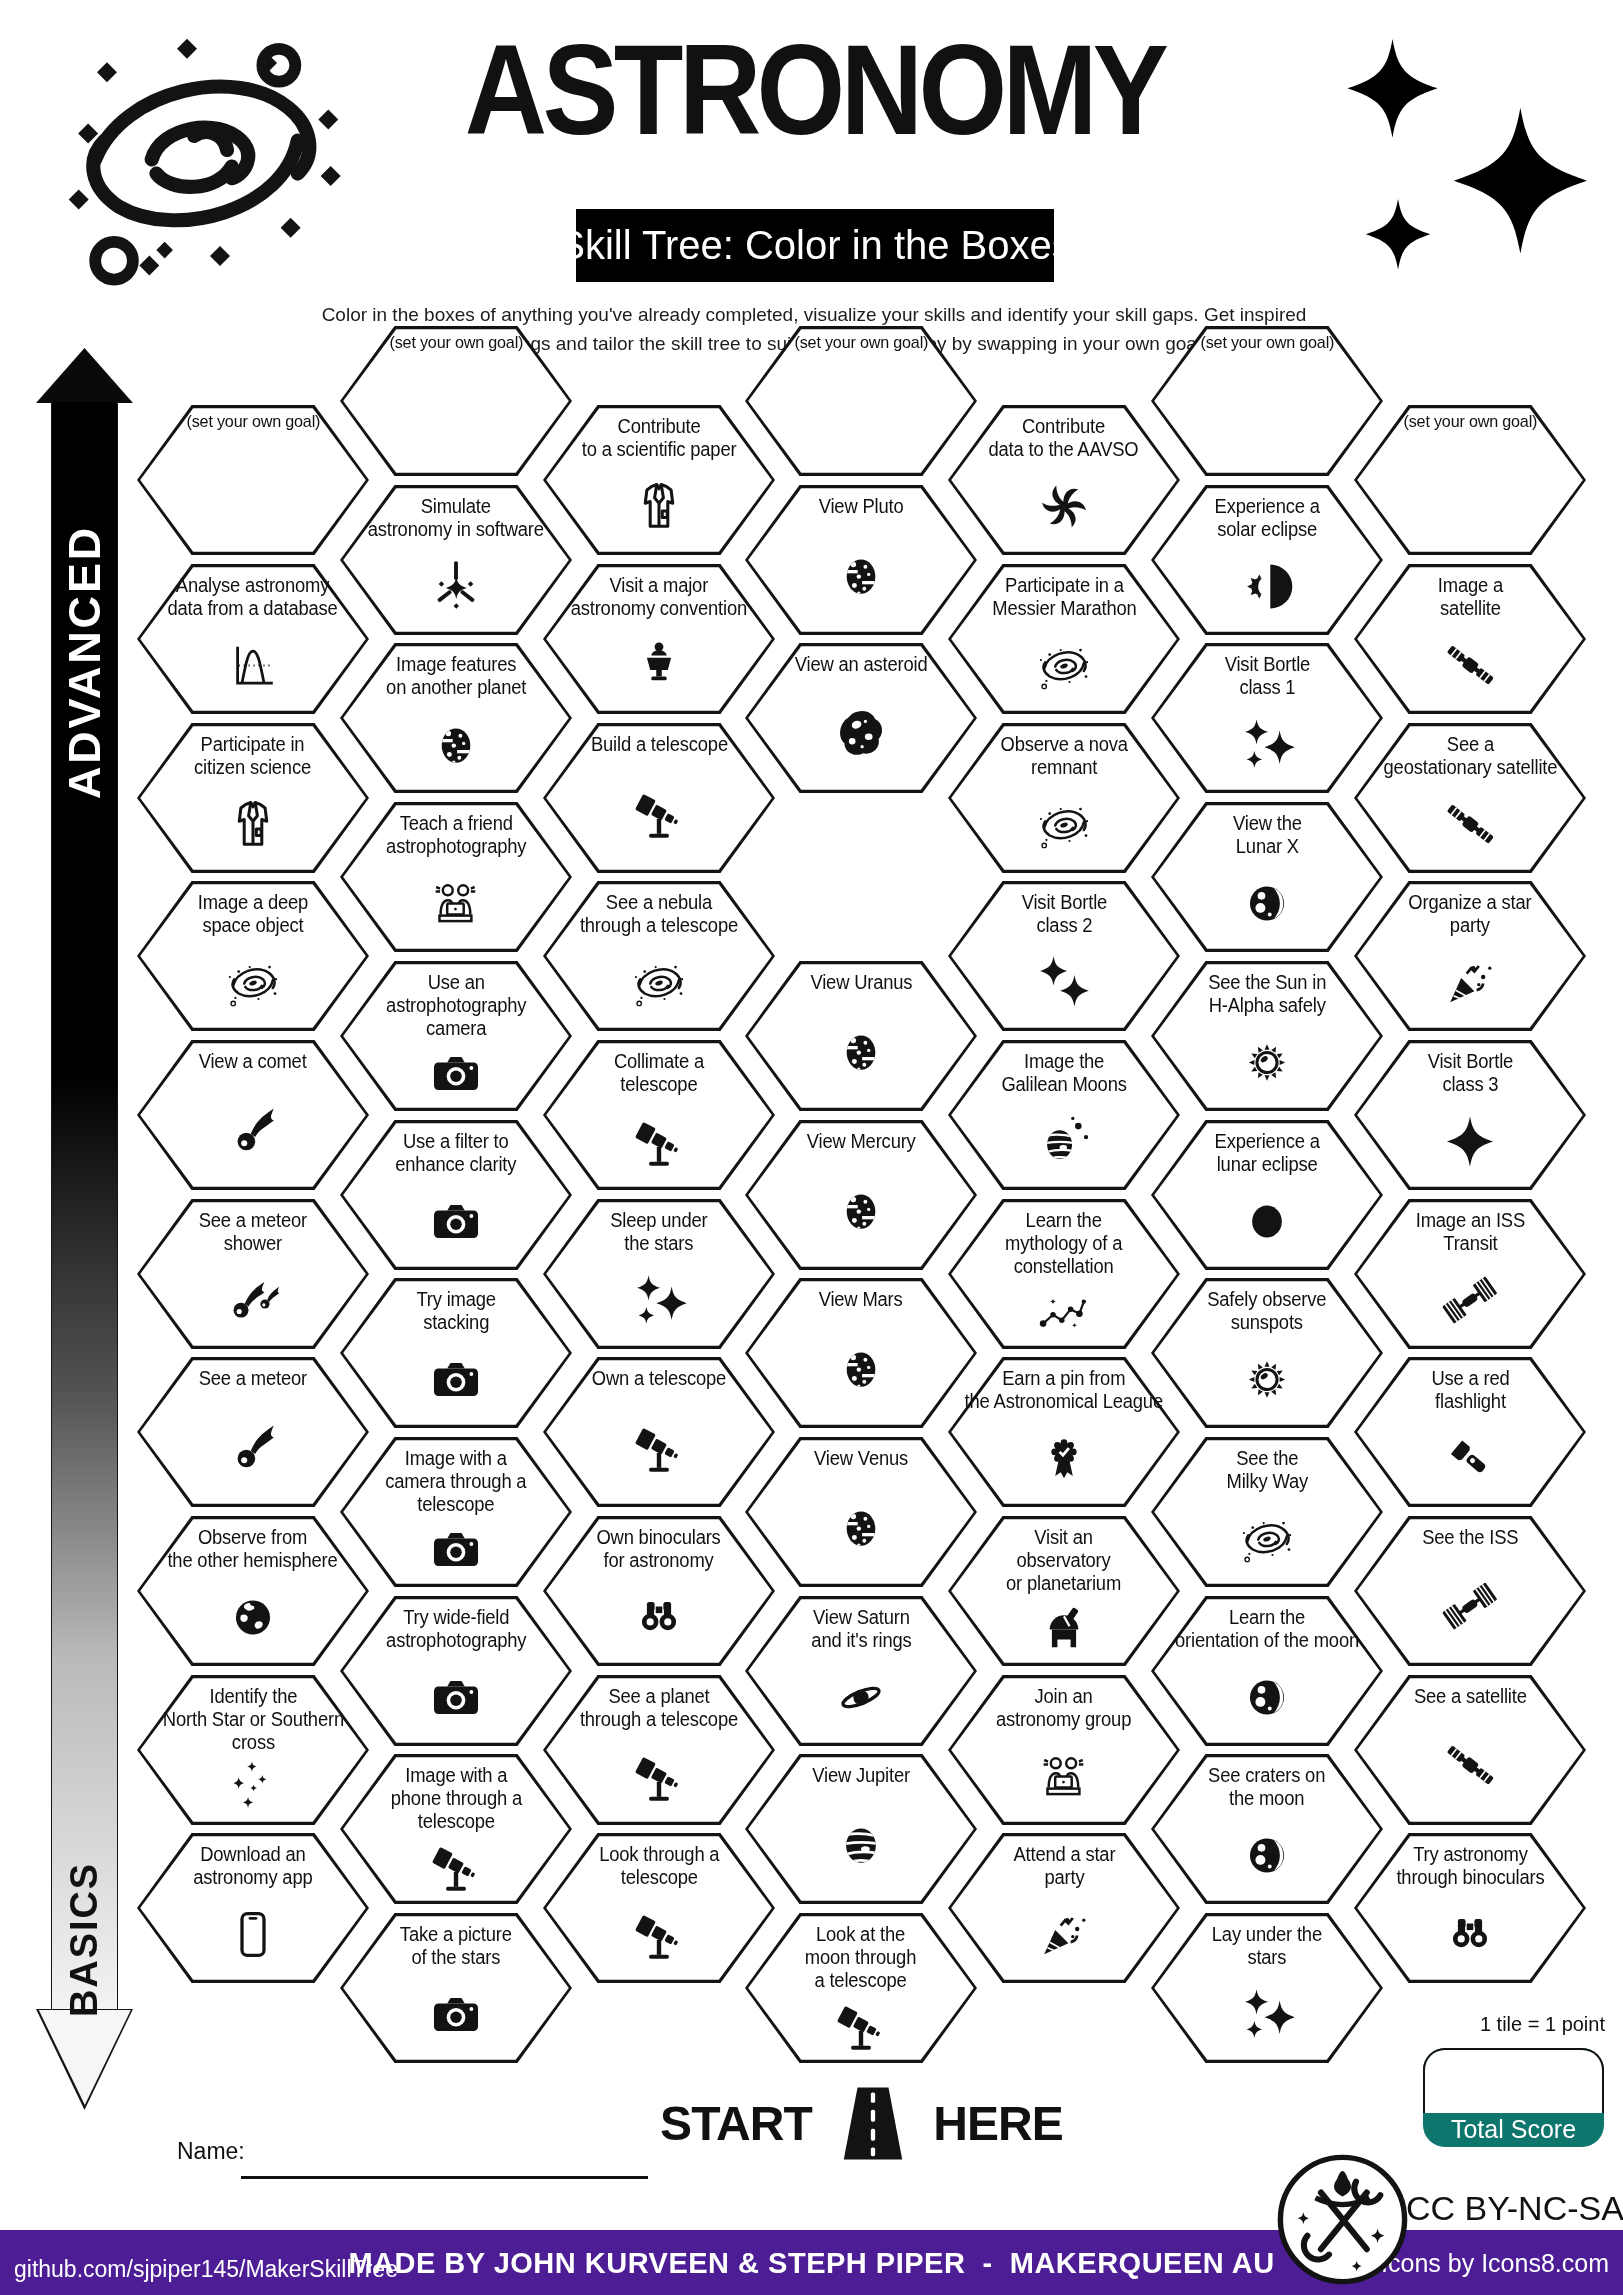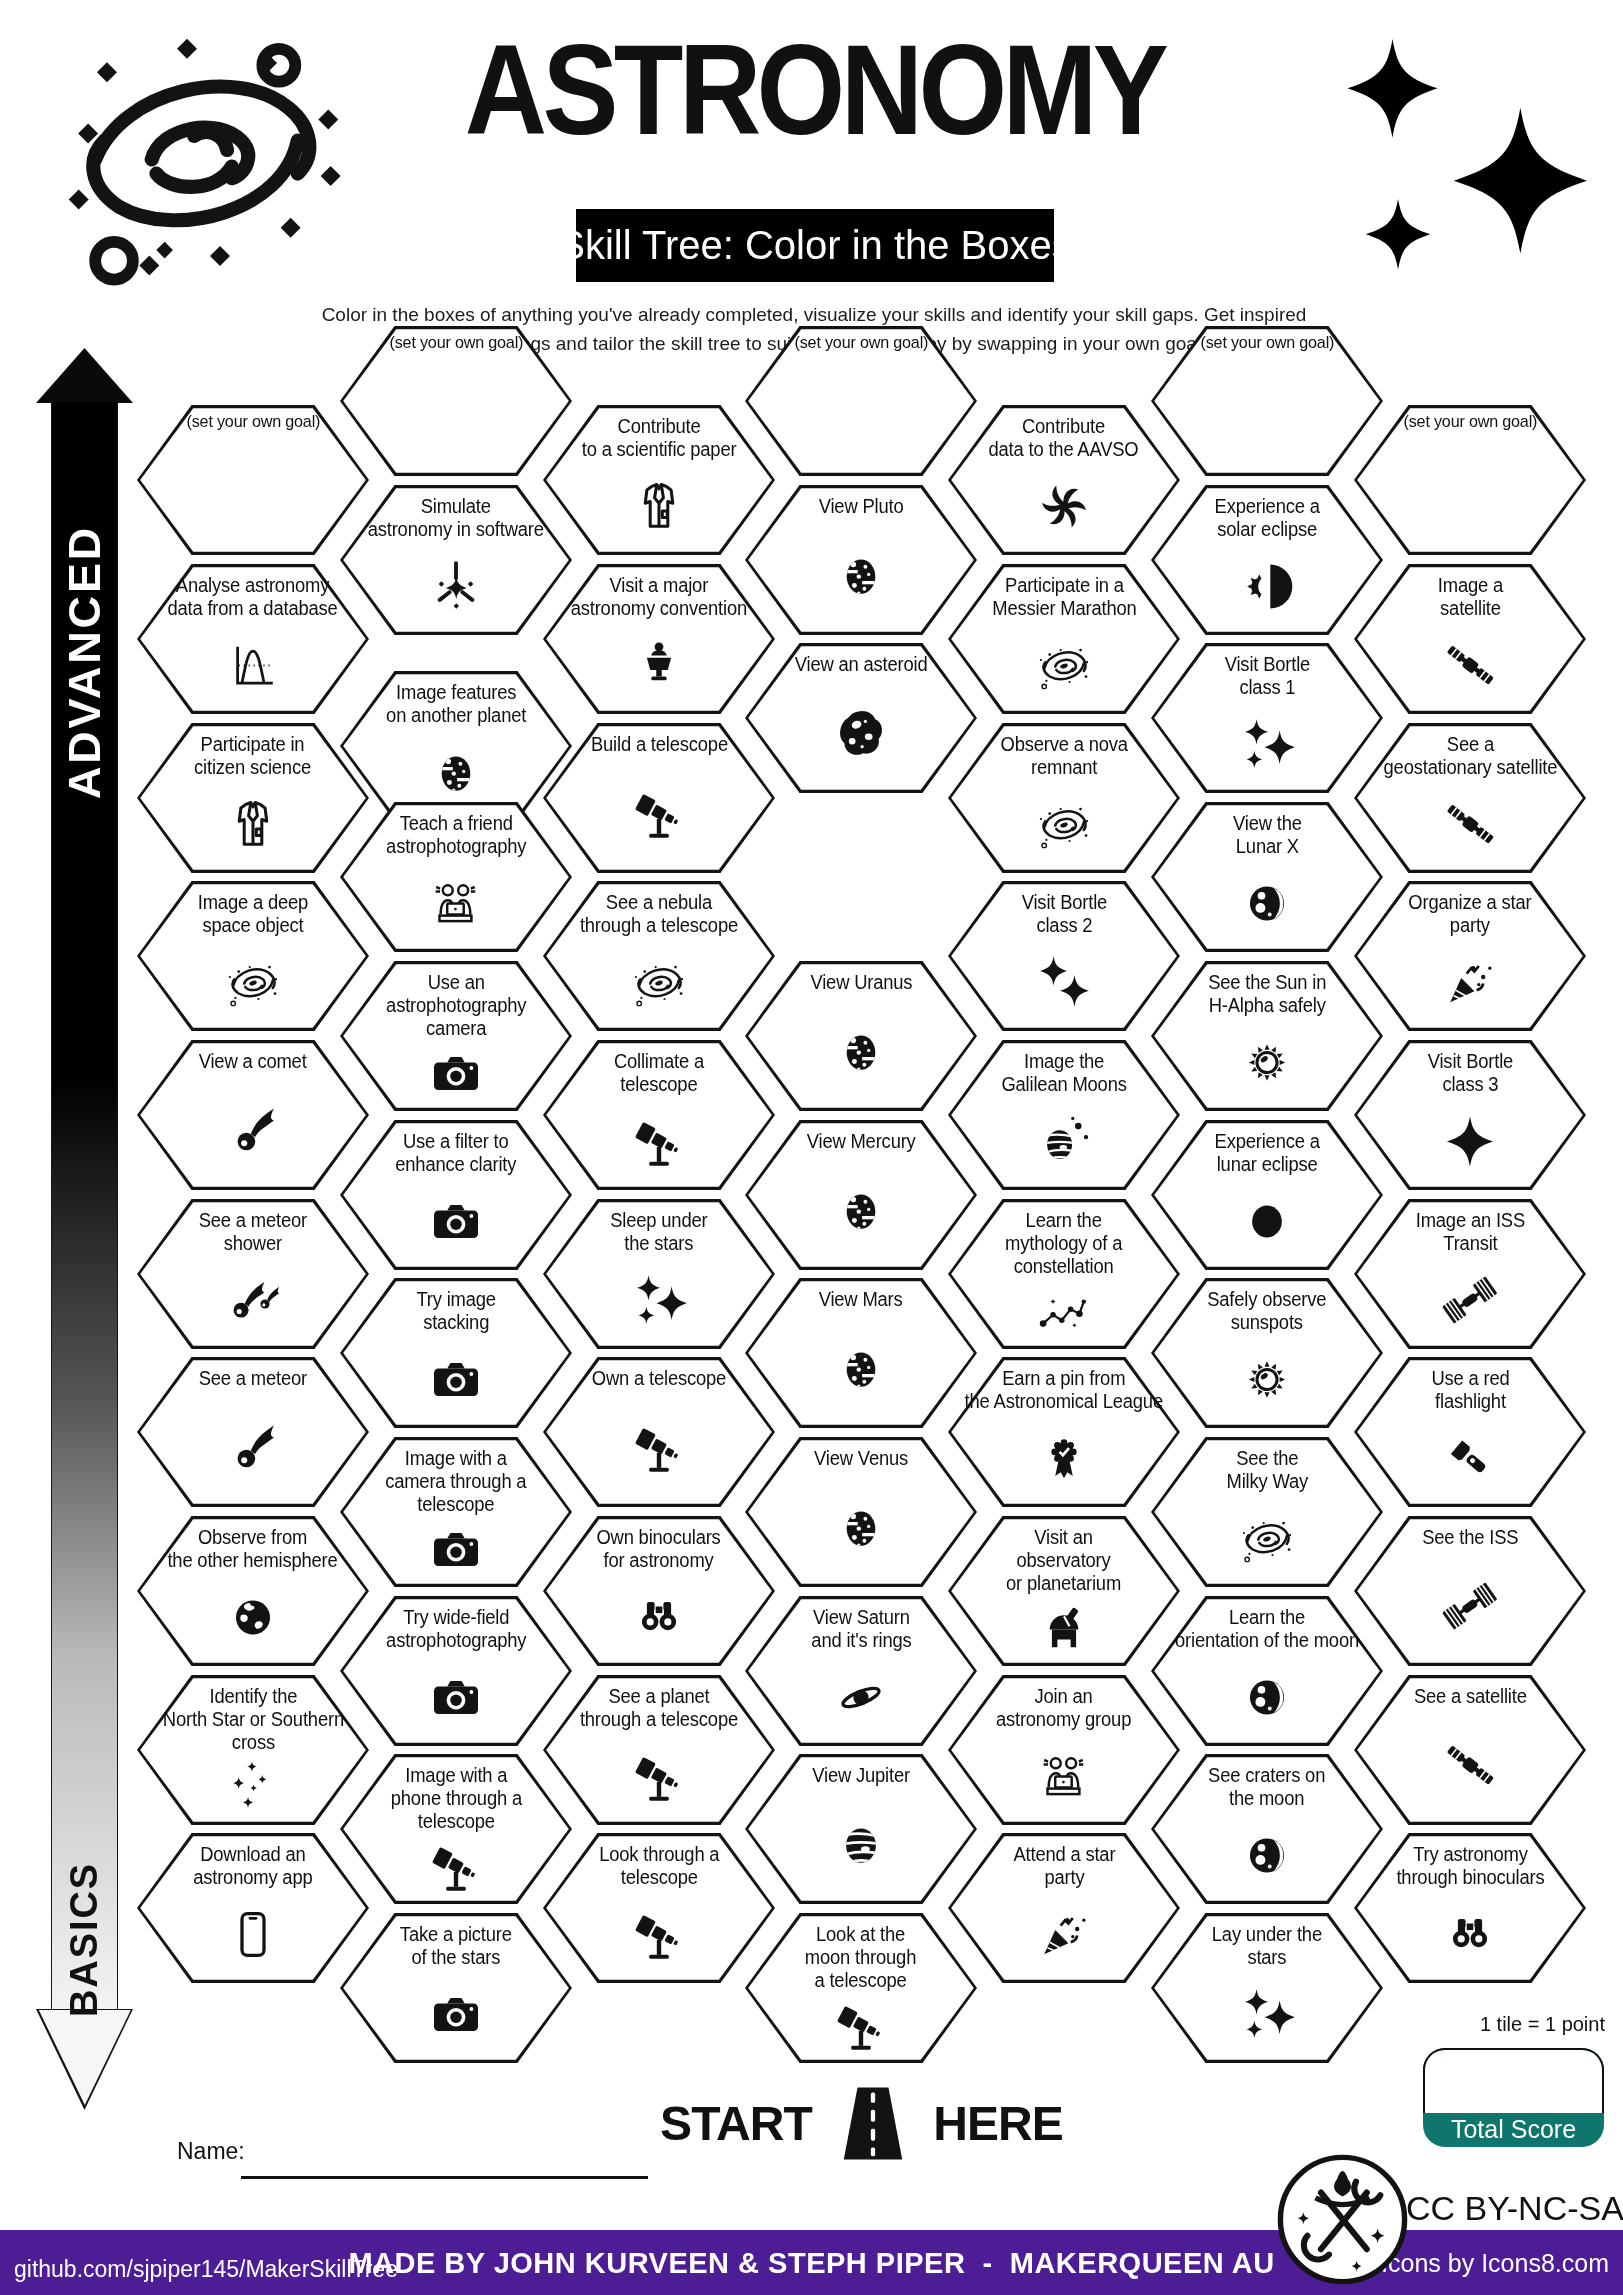--- a/index.html
+++ b/index.html
@@ -582,21 +582,21 @@
       <div class="hx-c">
         <div class="lbl">Simulate
 astronomy in software</div>
         <div class="ic">
           <svg viewBox="0 0 100 100">
             <use href="#i-flare"></use>
           </svg>
         </div>
       </div>
     </div>
-    <div class="hex" style="left: 340px; top: 643px; margin-top: 28px;">
+    <div class="hex" style="left: 340px; top: 643px;">
       <div class="hx-b"></div>
       <div class="hx-i"></div>
       <div class="hx-c">
         <div class="lbl">Image features
 on another planet</div>
         <div class="ic">
           <svg viewBox="0 0 100 100">
             <use href="#i-planet"></use>
           </svg>
         </div>

